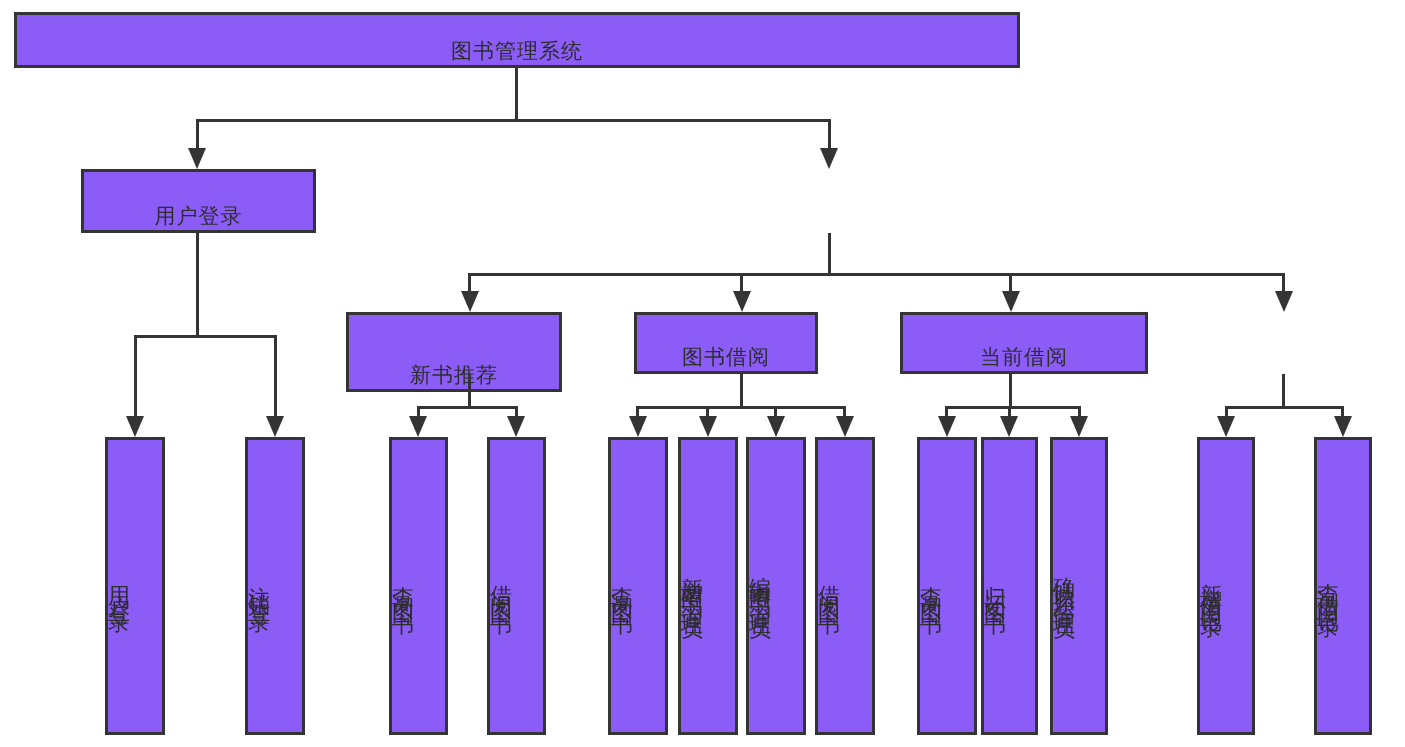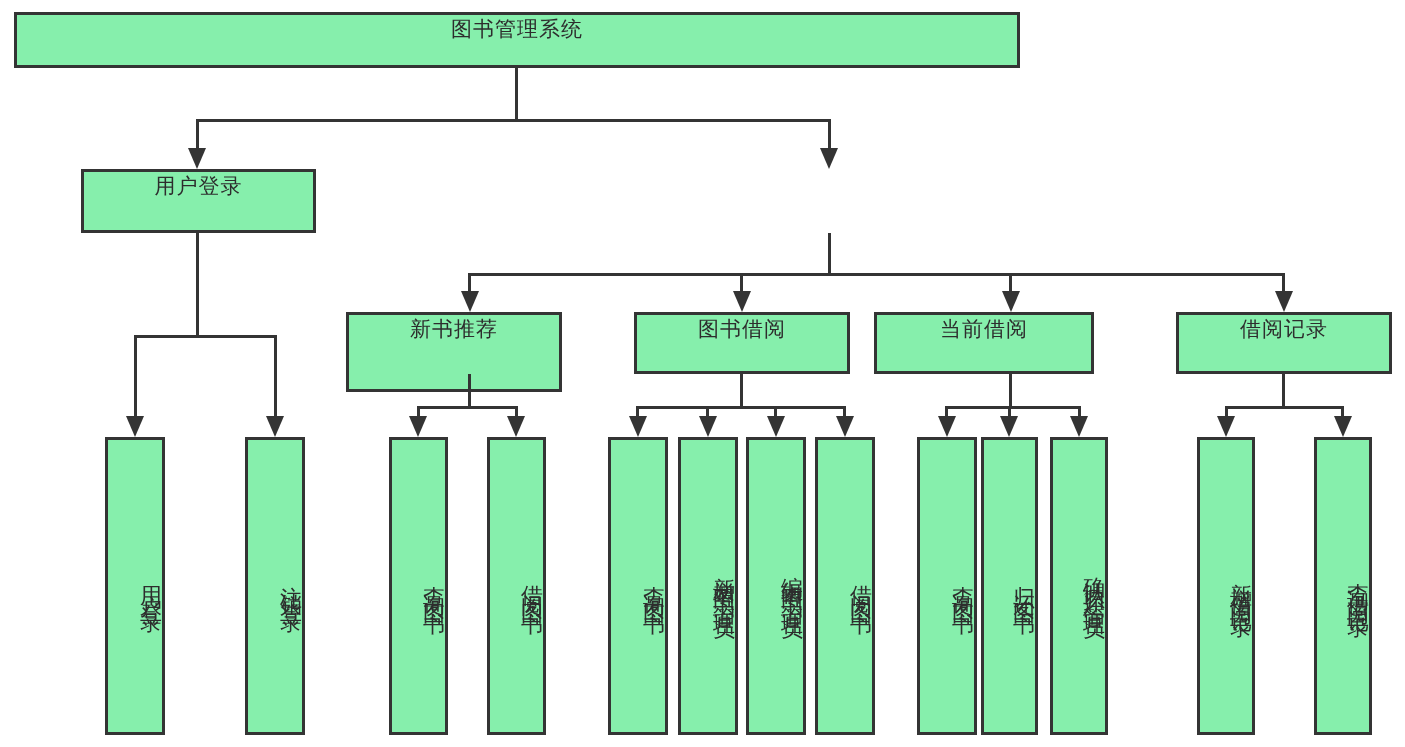--- a/index.html
+++ b/index.html
@@ -8,23 +8,23 @@
     width: 1405px;
     height: 747px;
     background: #ffffff;
     font-family: "Liberation Sans", sans-serif;
     overflow: hidden;
   }
   .box {
     position: absolute;
     box-sizing: border-box;
     border: 3px solid #343434;
-    background: #86efac;
+    background: #8b5cf6;
     display: flex;
-    align-items: flex-start;
+    align-items: flex-end;
     justify-content: center;
     color: #2d2d2d;
   }
   .h { font-size: 21px; letter-spacing: 1px; }
   .v {
     writing-mode: vertical-rl;
     text-orientation: mixed;
     font-size: 22px;
     letter-spacing: 9px;
     line-height: 1;
@@ -82,28 +82,25 @@
   <div class="vl" style="left:740px; top:273px; height:20px"></div>
   <div class="arr" style="left:733px; top:291px"></div>
   <div class="vl" style="left:1009px; top:273px; height:20px"></div>
   <div class="arr" style="left:1002px; top:291px"></div>
   <div class="vl" style="left:1282px; top:273px; height:20px"></div>
   <div class="arr" style="left:1275px; top:291px"></div>
 
   <div class="box h" style="left:346px; top:312px; width:216px; height:80px">
     <span>新书推荐</span>
   </div>
-  <div class="box h" style="left:634px; top:312px; width:216px; height:62px">
+  <div class="box h" style="left:634px; top:312px; width:184px; height:62px">
     <span>图书借阅</span>
   </div>
-  <div class="box h" style="left:874px; top:312px; width:220px; height:62px">
+  <div class="box h" style="left:900px; top:312px; width:248px; height:62px">
     <span>当前借阅</span>
-  </div>
-  <div class="box h" style="left:1176px; top:312px; width:216px; height:62px">
-    <span>借阅记录</span>
   </div>
 
   <div class="vl" style="left:468px; top:374px; height:34px"></div>
   <div class="hl" style="left:417px; top:406px; width:101px"></div>
   <div class="vl" style="left:417px; top:406px; height:12px"></div>
   <div class="arr" style="left:409px; top:416px"></div>
   <div class="vl" style="left:515px; top:406px; height:12px"></div>
   <div class="arr" style="left:507px; top:416px"></div>
 
   <div class="vl" style="left:740px; top:374px; height:34px"></div>

